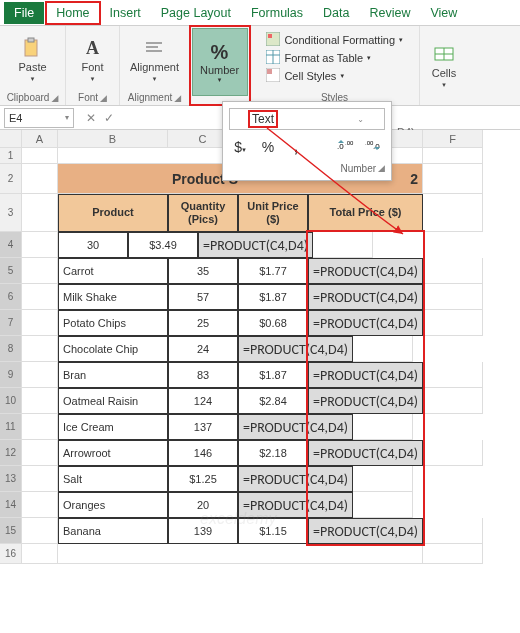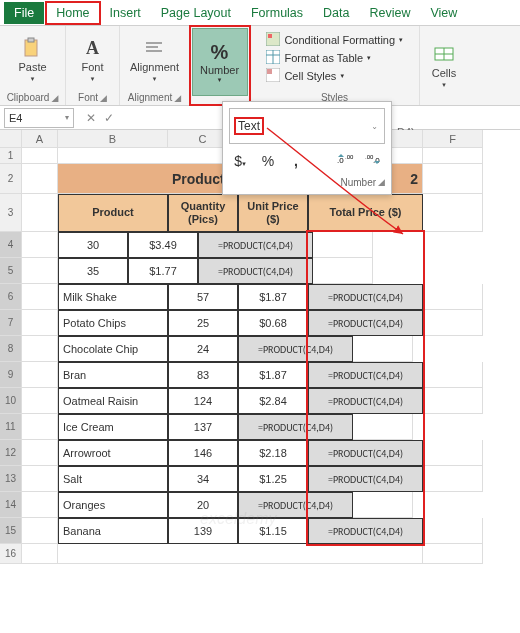--- a/index.html
+++ b/index.html
@@ -17,40 +17,40 @@
   .ribbon-big .ico { width:22px; height:22px; display:flex; align-items:center; justify-content:center; }
   .num-btn { background:#9cc9b5; border:1px solid #6fa887; width:56px; height:68px; display:flex; flex-direction:column; align-items:center; justify-content:center; font-size:11px; color:#333; cursor:pointer;}
   .num-btn .pct { font-size:20px; font-weight:bold; }
   .styles-col { display:flex; flex-direction:column; gap:2px; font-size:11px; color:#333;}
   .styles-col div { display:flex; align-items:center; gap:4px; cursor:pointer;}
   .launcher{font-size:9px;color:#888;}
   .namebox-row { display:flex; align-items:center; height:24px; border-bottom:1px solid #d0d0d0; }
   .namebox { width:70px; height:20px; border:1px solid #bbb; padding:0 4px; font-size:11px; display:flex; align-items:center; justify-content:space-between; margin:0 4px;}
   .fx-icons { display:flex; gap:8px; padding:0 8px; color:#888; font-size:12px;}
   .format-popup { position:absolute; top:101px; left:222px; width:170px; background:#fff; border:1px solid #bbb; box-shadow:0 2px 6px rgba(0,0,0,.2); z-index:50; padding:6px;}
-  .format-popup .sel { border:1px solid #bbb; height:36px; display:flex; align-items:center; justify-content:space-between; padding:0 6px; font-size:12px;}
+  .format-popup .sel { border:1px solid #bbb; height:22px; display:flex; align-items:center; justify-content:space-between; padding:0 20px; font-size:12px;}
   .format-popup .mid {display:flex; justify-content:space-between; align-items:center; padding:8px 0 4px; font-size:14px;}
   .format-popup .sym-row{display:flex; gap:6px; align-items:center;}
   .format-popup .sym{width:22px; text-align:center; cursor:pointer;}
   .format-popup .ft { font-size:10px; color:#666; text-align:right; padding-top:4px; display:flex; justify-content:flex-end; gap:2px;}
   .redbox-sel { outline:2px solid #e02020; padding:0 2px;}
   .arrow-to-e4 { position:absolute; top:126px; left:263px; z-index:60; pointer-events:none;}
   .endpt{position:absolute;width:170px;color:#666;font-size:11px; top:126px; left:394px;}
   .sheet { position:absolute; top:130px; left:0; right:0; bottom:0; }
   .colhdrs { display:flex; height:18px; }
   .colhdrs div { border-right:1px solid #ddd; border-bottom:1px solid #ddd; background:#f0f0f0; font-size:11px; color:#666; display:flex; align-items:center; justify-content:center;}
   .rowwrap { display:flex; }
   .rowhdr { width:22px; background:#f0f0f0; border-right:1px solid #ddd; border-bottom:1px solid #ddd; font-size:10px; color:#666; display:flex; align-items:center; justify-content:center;}
   .cell { border-right:1px solid #ddd; border-bottom:1px solid #ddd; font-size:11px; display:flex; align-items:center; padding:0 4px; background:#fff;}
   .rowhdr.sel {background:#d0d0d0;}
   .title-cell { background:#e8b084; font-weight:bold; font-size:14px; justify-content:center; height:30px;}
   .hdr-cell { background:#f2c89a; font-weight:bold; text-align:center; justify-content:center; border:1px solid #333 !important; font-size:11px; line-height:1.2;}
   .data-cell { border:1px solid #333 !important; background:#fff; height:26px; justify-content:center;}
   .data-cell.left{justify-content:flex-start;}
-  .e-cell { background:#dcdcdc; font-family:Calibri,Arial; font-size:10px;}
+  .e-cell { background:#dcdcdc; font-family:Calibri,Arial; font-size:14px;}
   .e-col-box { position:absolute; outline:2px solid #1e8a46; pointer-events:none;}
   .e4-red { position:absolute; outline:2px solid #e02020; pointer-events:none;}
   .watermark{position:absolute; opacity:.12; font-size:16px; font-style:italic; color:#888; transform:rotate(0); pointer-events:none;}
 </style>
 </head>
 <body>
 
 <div class="ribbon-tabs">
   <div class="ribbon-tab file">File</div>
   <div class="ribbon-tab active redbox">Home</div>
@@ -266,20 +266,21 @@
         <div class="rowhdr sel">4</div>
         <div class="cell" style="width:36px"></div>
         <div class="cell data-cell" style="width:70px">30</div>
         <div class="cell data-cell" style="width:70px">$3.49</div>
         <div class="cell data-cell e-cell" style="width:115px">=PRODUCT(C4,D4)</div>
         <div class="cell" style="width:60px"></div>
       </div>
       <div class="rowwrap" style="height: 26px;">
         <div class="rowhdr sel">5</div>
         <div class="cell" style="width:36px"></div>
+        <div class="cell data-cell left" style="width:110px">Carrot</div>
         <div class="cell data-cell" style="width:70px">35</div>
         <div class="cell data-cell" style="width:70px">$1.77</div>
         <div class="cell data-cell e-cell" style="width:115px">=PRODUCT(C4,D4)</div>
         <div class="cell" style="width:60px"></div>
       </div>
       <div class="rowwrap" style="height: 26px;">
         <div class="rowhdr sel">6</div>
         <div class="cell" style="width:36px"></div>
         <div class="cell data-cell left" style="width:110px">Milk Shake</div>
         <div class="cell data-cell" style="width:70px">57</div>
@@ -336,21 +337,20 @@
         <div class="cell data-cell left" style="width:110px">Arrowroot</div>
         <div class="cell data-cell" style="width:70px">146</div>
         <div class="cell data-cell" style="width:70px">$2.18</div>
         <div class="cell data-cell e-cell" style="width:115px">=PRODUCT(C4,D4)</div>
         <div class="cell" style="width:60px"></div>
       </div>
       <div class="rowwrap" style="height: 26px;">
         <div class="rowhdr sel">13</div>
         <div class="cell" style="width:36px"></div>
         <div class="cell data-cell left" style="width:110px">Salt</div>
-        <div class="cell data-cell" style="width:70px">34</div>
         <div class="cell data-cell" style="width:70px">$1.25</div>
         <div class="cell data-cell e-cell" style="width:115px">=PRODUCT(C4,D4)</div>
         <div class="cell" style="width:60px"></div>
       </div>
       <div class="rowwrap" style="height: 26px;">
         <div class="rowhdr sel">14</div>
         <div class="cell" style="width:36px"></div>
         <div class="cell data-cell left" style="width:110px">Oranges</div>
         <div class="cell data-cell" style="width:70px">20</div>
         <div class="cell data-cell e-cell" style="width:115px">=PRODUCT(C4,D4)</div>

